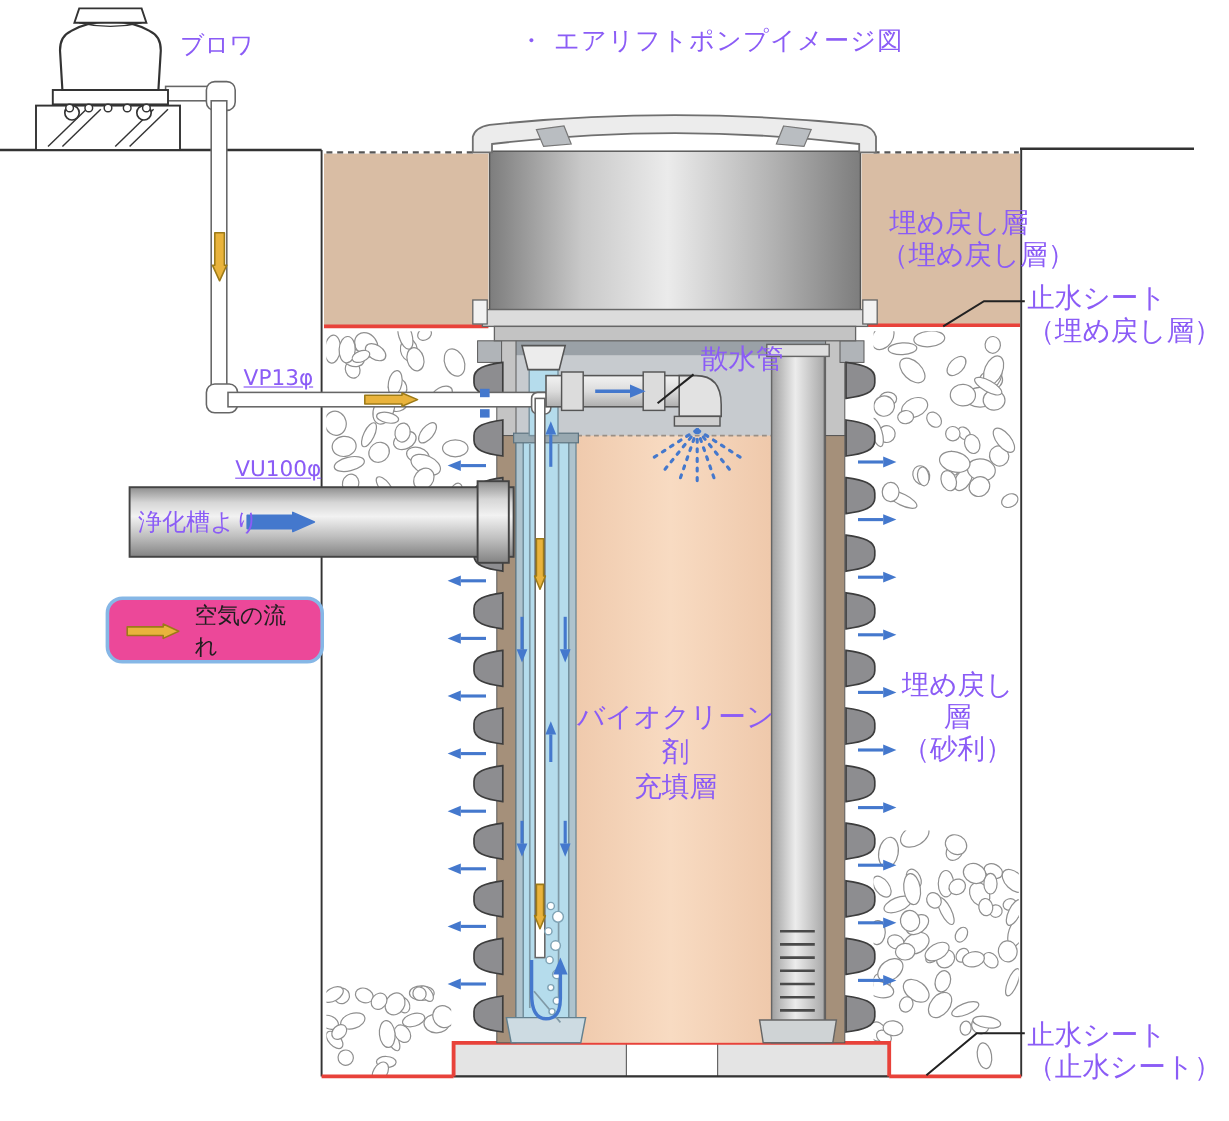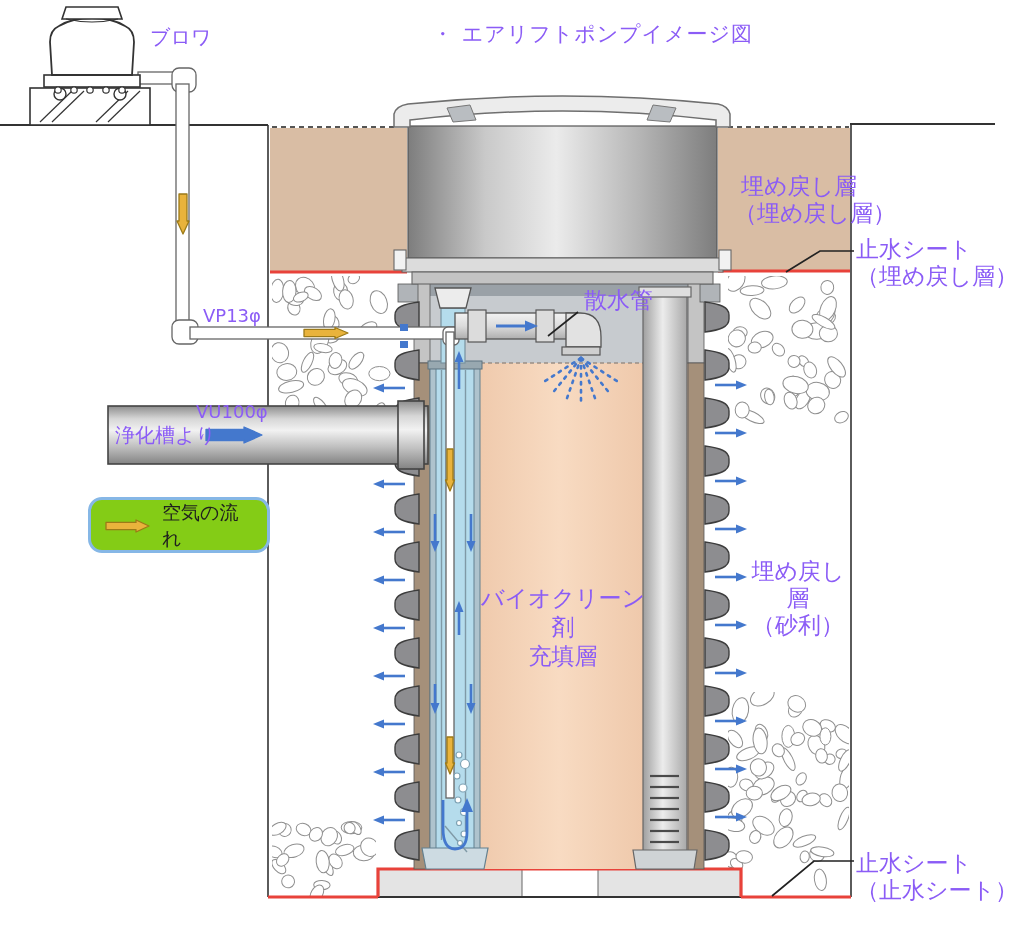--- a/index.html
+++ b/index.html
@@ -1,26 +1,26 @@
 <!DOCTYPE html>
 <html><head>
 <meta charset="utf-8">
 <style>
   html,body{margin:0;padding:0;background:#fff;}
   .stage{position:relative;width:1024px;height:934px;background:#fff;overflow:hidden;
          font-family:"DejaVu Sans","Liberation Sans",sans-serif;color:#1f1f1f;}
   .stage svg{position:absolute;left:0;top:0;}
   .lbl{position:absolute;white-space:nowrap;color:#8b5cf6;}
   .title{font-size:21px;letter-spacing:1px;}
-  .l18{font-size:18px;}
+  .l18{font-size:18px;text-decoration:underline;}
   .l19{font-size:23px;line-height:27px;}
   .l20{font-size:20px;}
   .center{text-align:center;white-space:normal;}
   .legend{position:absolute;left:88px;top:497px;width:152px;padding:9px 12px 8px 12px;
-          border:3px solid #86b7e6;border-radius:14px;background:#84cc16;}
+          border:3px solid #86b7e6;border-radius:14px;background:#ec4899;}
   .legrow{display:flex;align-items:center;gap:9px;height:33px;font-size:19px;}
   .legrow svg{position:static;flex:0 0 auto;}
 </style>
 </head>
 <body>
 
 <div class="stage">
 
   <svg id="cv" width="1024" height="934" viewBox="0 0 1024 934">
     <defs>
@@ -434,21 +434,21 @@
         <polyline points="854,861 814,861 772,896" fill="none" stroke="#222" stroke-width="1.7"></polyline>
       </g>
   </svg>
 
   <div class="lbl title" style="left:400px;top:20px;margin-left:32px;">・ エアリフトポンプイメージ図</div>
 
   <div class="lbl l20" style="left:150px;top:24px;">ブロワ</div>
 
   <div class="lbl l18" style="left:203px;top:305px;">VP13φ</div>
 
-  <div class="lbl l18" style="left:196px;top:381px;margin-top:20px;">VU100φ</div>
+  <div class="lbl l18" style="left:196px;top:381px;">VU100φ</div>
 
   <div class="lbl l20" style="left:115px;top:422px;">浄化槽より</div>
 
   <div class="lbl l19" style="left:584px;top:287px;">散水管</div>
 
   <div class="lbl l19" style="left:734px;top:173px;">
     <span style="padding-left:7px">埋め戻し層</span><br>
     <span>（埋め戻し層）</span>
   </div>
 

